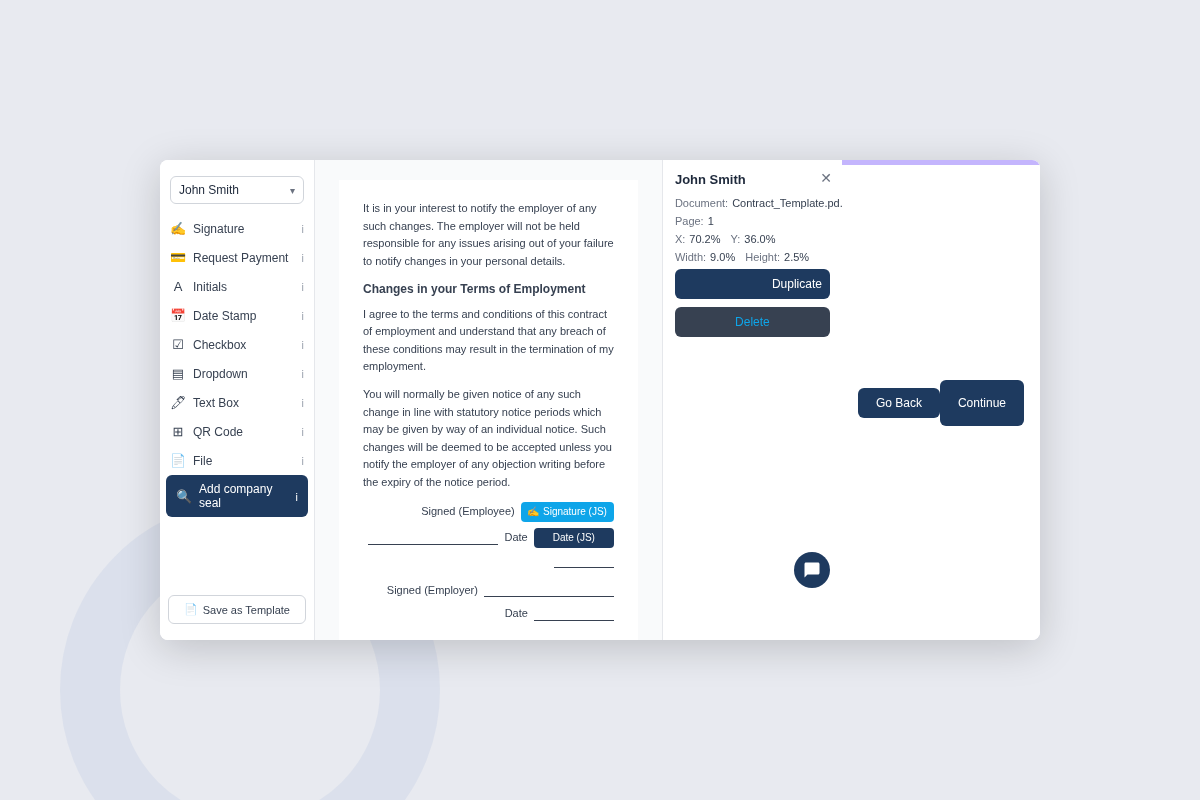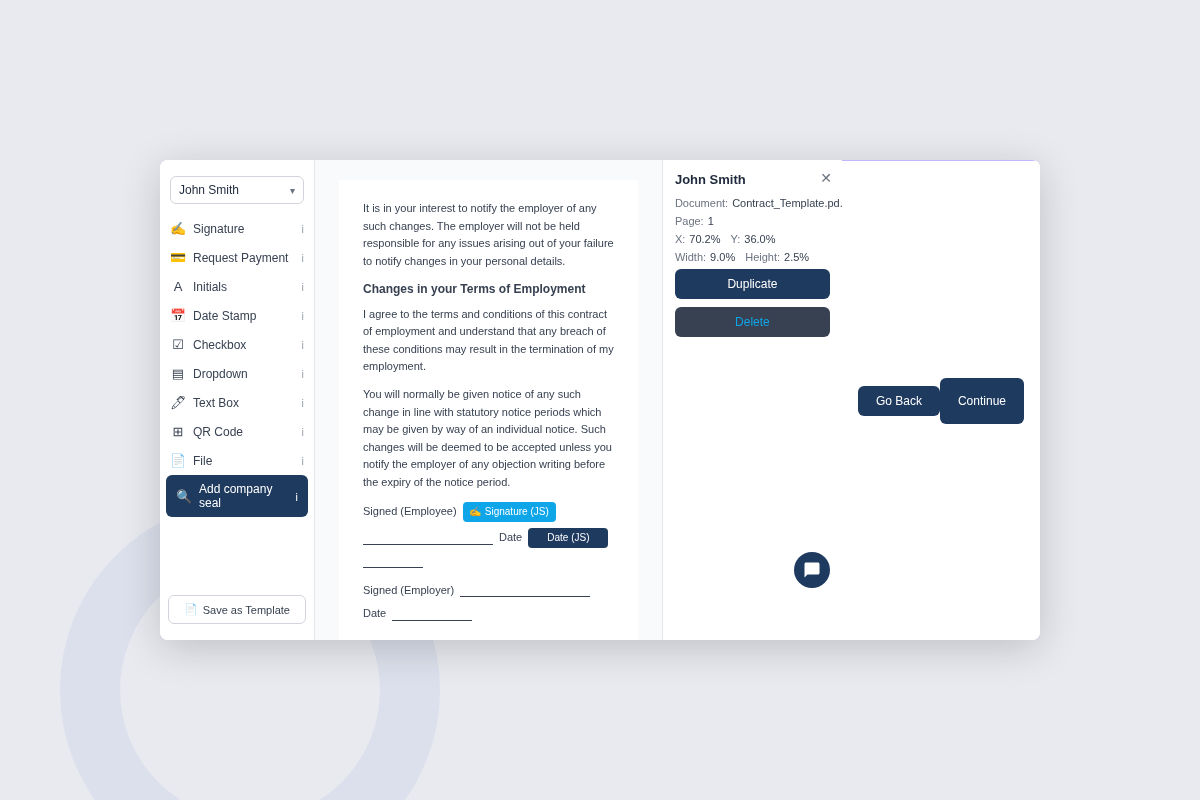--- a/index.html
+++ b/index.html
@@ -163,20 +163,21 @@
       font-size: 12px;
       margin-bottom: 6px;
     }
 
     .signature-line {
       display: flex;
       align-items: center;
       gap: 6px;
       margin-bottom: 14px;
       flex-wrap: wrap;
+      justify-content: flex-end;
     }
 
     .sig-label {
       font-size: 11px;
       color: #374151;
       white-space: nowrap;
     }
 
     .sig-underline {
       display: inline-block;
@@ -272,34 +273,35 @@
       border: none;
       cursor: pointer;
       font-size: 12px;
       font-weight: 500;
       margin-bottom: 8px;
     }
 
     .btn-duplicate {
       background: #1e3a5f;
       color: #fff;
+      text-align: right;
     }
 
     .btn-delete {
       background: #374151;
       color: #0ea5e9;
     }
 
     
     .modal-footer {
       display: flex;
       align-items: center;
       justify-content: space-between;
       padding: 10px 16px;
-      border-top: 1px solid #c4b5fd;
+      border-top: 5px solid #c4b5fd;
       background: #fff;
     }
 
     .btn-go-back {
       background: #1e3a5f;
       color: #fff;
       border: none;
       border-radius: 6px;
       padding: 8px 18px;
       font-size: 12px;

